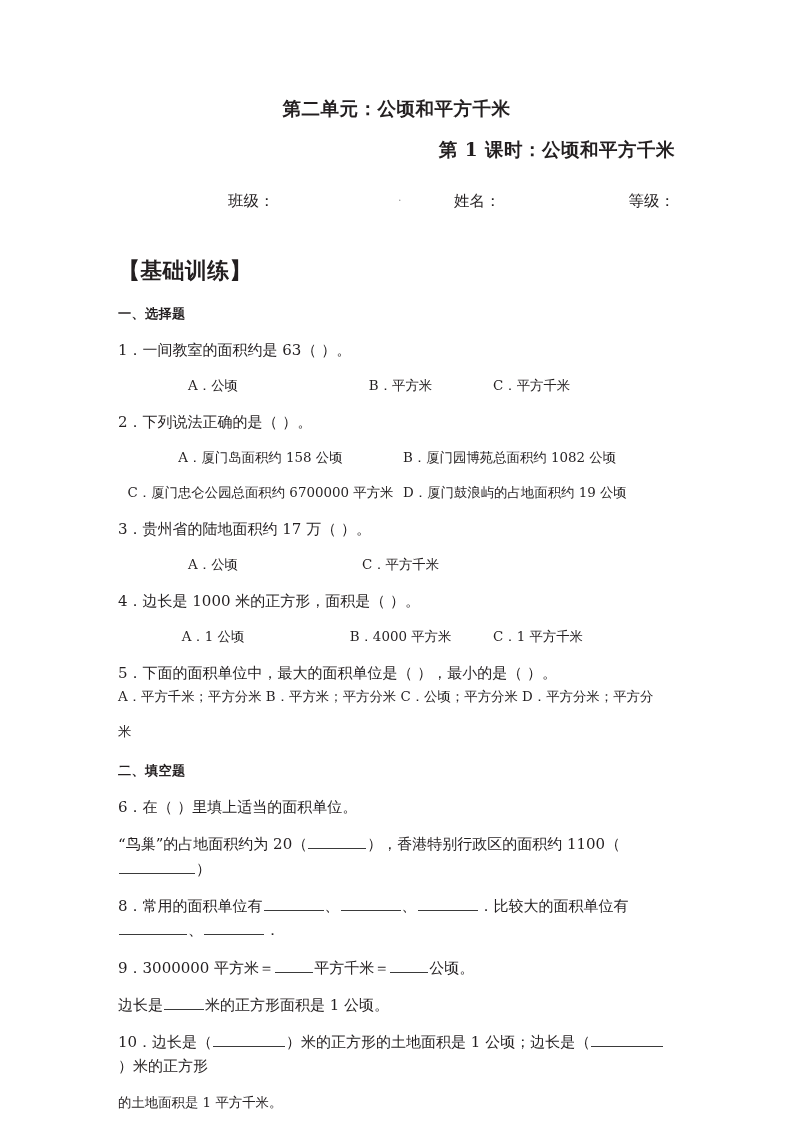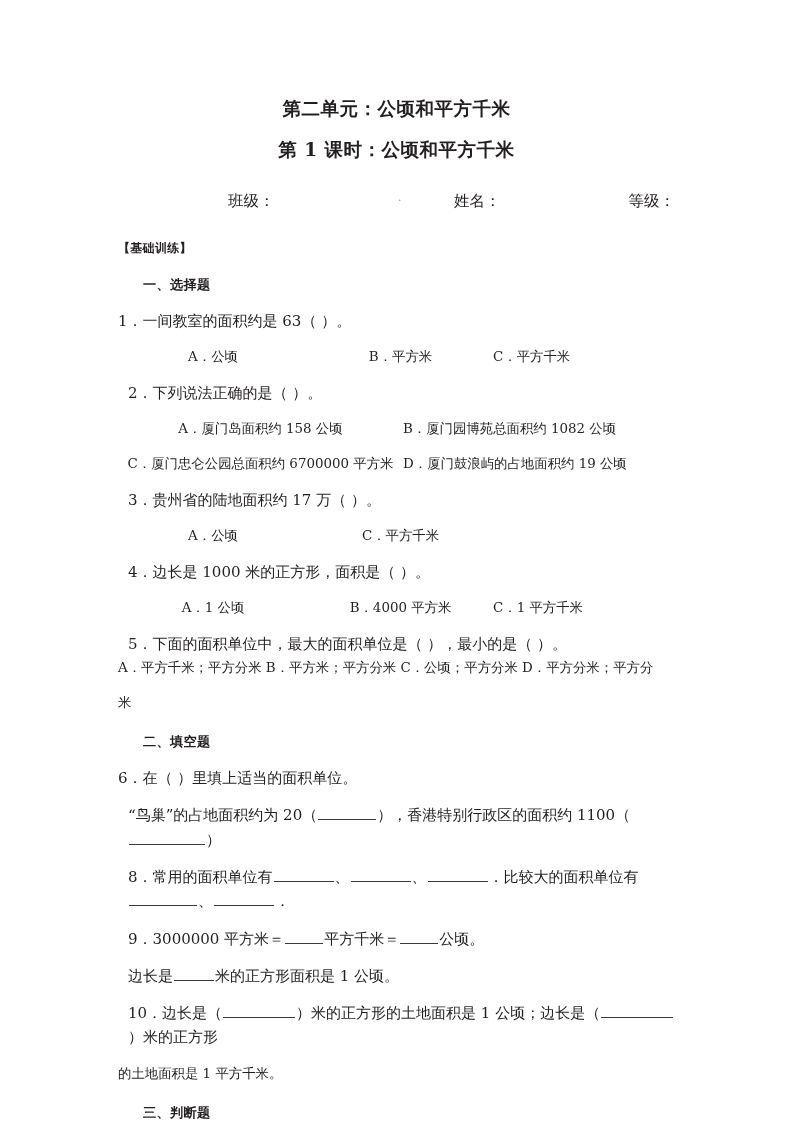--- a/index.html
+++ b/index.html
@@ -24,21 +24,21 @@
 
   
   .doc-title {
     text-align: center;
     font-weight: bold;
     font-size: 18.5px;
     letter-spacing: .5px;
     line-height: 1.0;
   }
   #title-unit { padding-top: 100px; }
-  #title-lesson { padding-top: 22px; }
+  #title-lesson { padding-top: 22px; text-align: right; }
 
   
   .info-line {
     margin-top: 32px;
     font-size: 15.5px;
     display: flex;
     align-items: flex-start;
     padding-left: 110px;
     gap: 48px;
   }
@@ -51,42 +51,41 @@
     overflow: visible;
     color: #9a9a9a;
     font-size: 11px;
     position: relative;
     left: -8px;
     top: 0px;
   }
 
   
   .bracket-heading {
-    margin-top: 28px;
+    margin-top: 44px;
     font-weight: bold;
-    font-size: 12px;
+    font-size: 22px;
     font-family: Liberation Mono, monospace;
     letter-spacing: .3px;
   }
   .section-heading {
     margin-top: 19px;
     font-weight: bold;
     font-size: 13.2px;
     font-family: "DejaVu Sans", "Liberation Sans", sans-serif;
     letter-spacing: .3px;
-    margin-left: 25px;
   }
 
   
   .q {
     margin-top: 15px;
     font-size: 15px;
     line-height: 1.62;
   }
-  .q.tight { margin-top: 13px; margin-left: 10px; }
+  .q.tight { margin-top: 13px; }
   .opts {
     margin-top: 13px;
     font-size: 13.4px;
     line-height: 1.62;
     display: flex;
     text-align: center;
   }
   .opts.c3 > .opt:nth-child(1) { width: 190px; }
   .opts.c3 > .opt:nth-child(2) { width: 185px; }
   .opts.c2 > .opt:nth-child(1) { width: 285px; }

